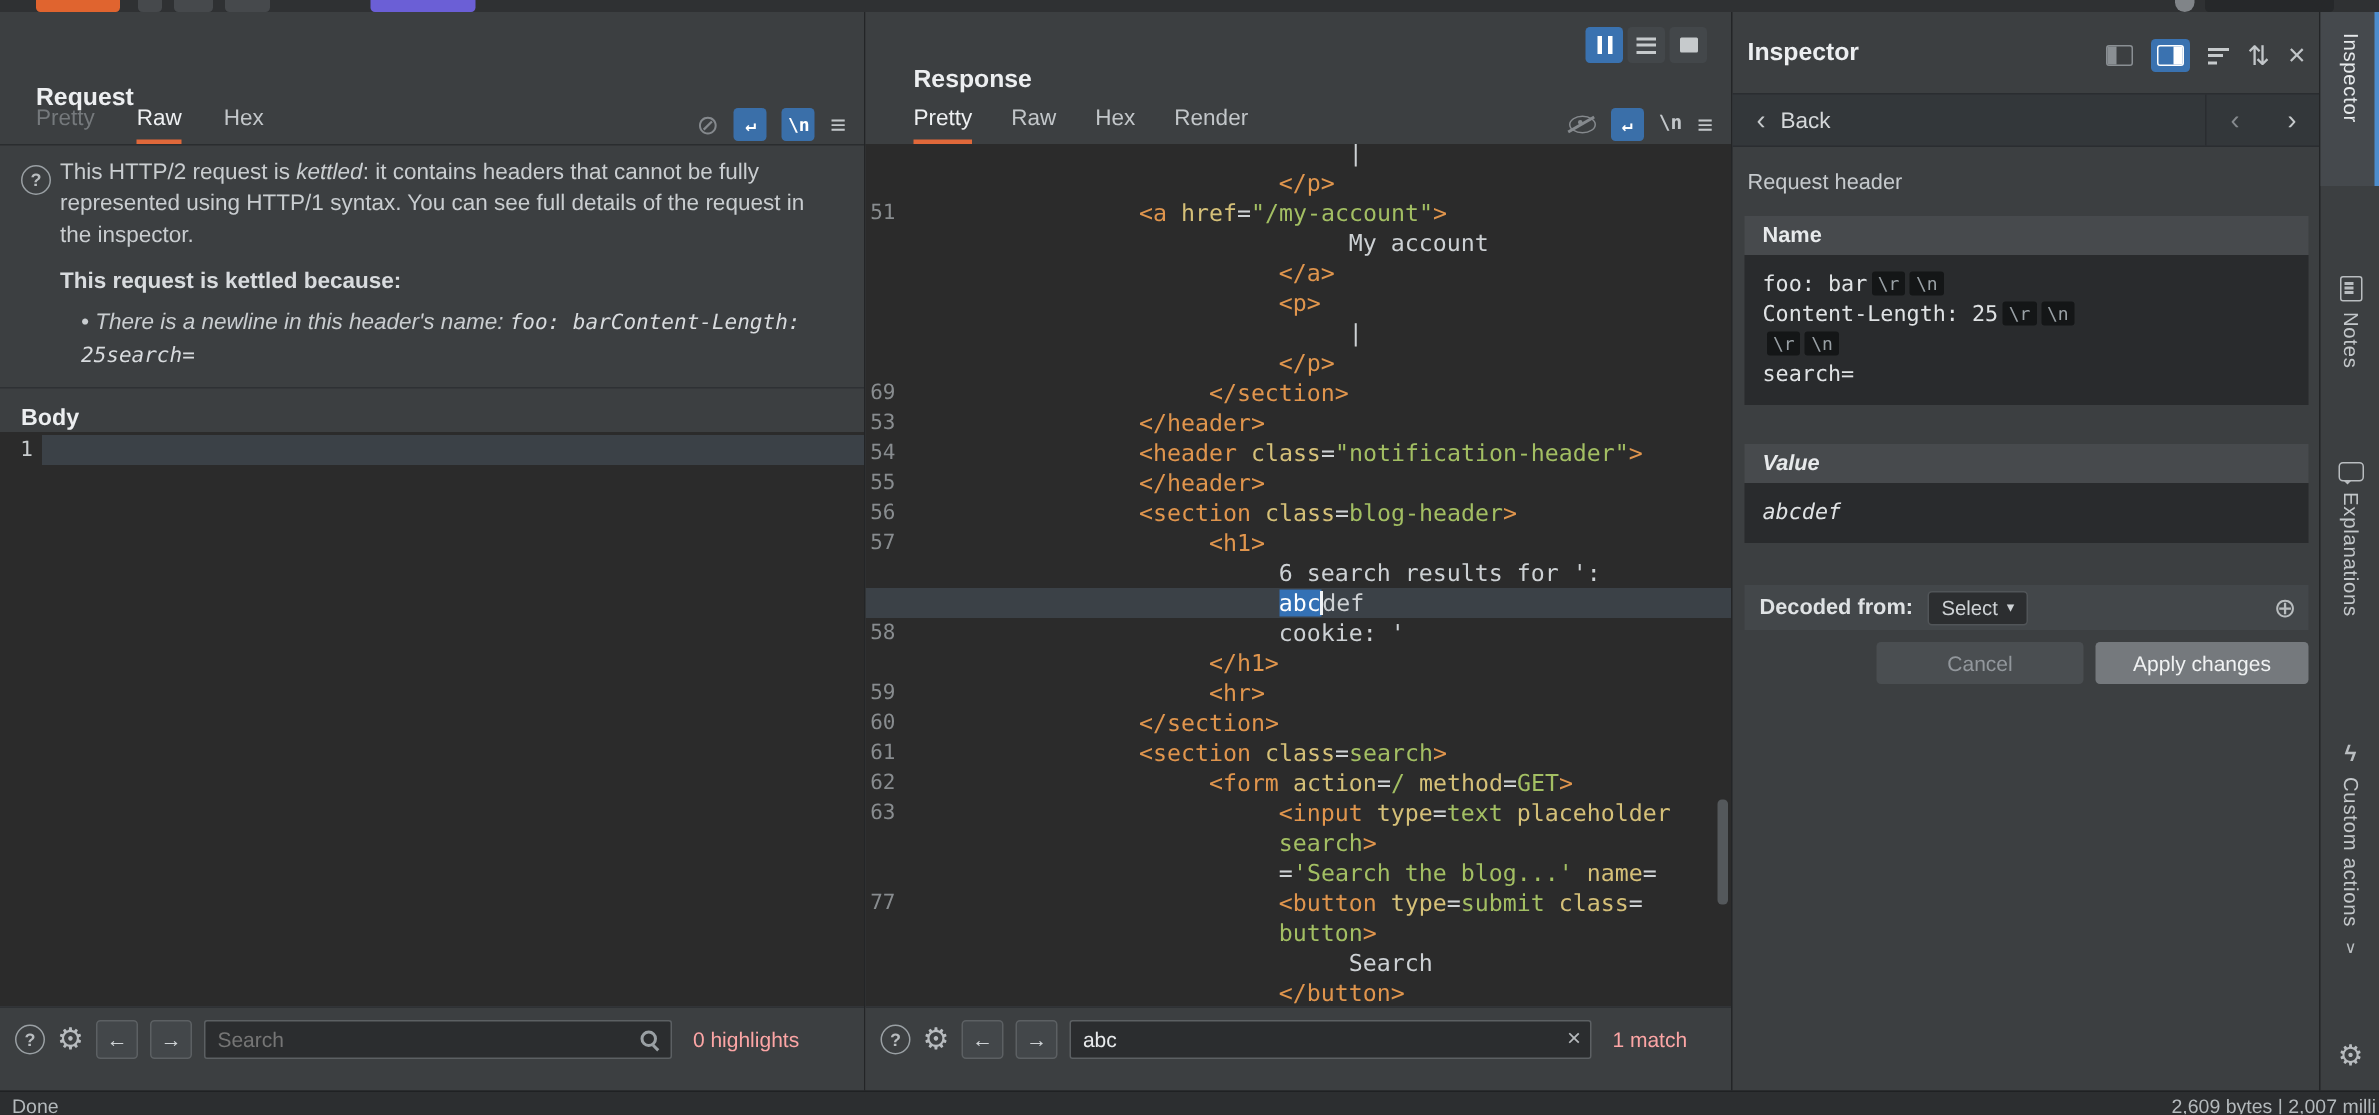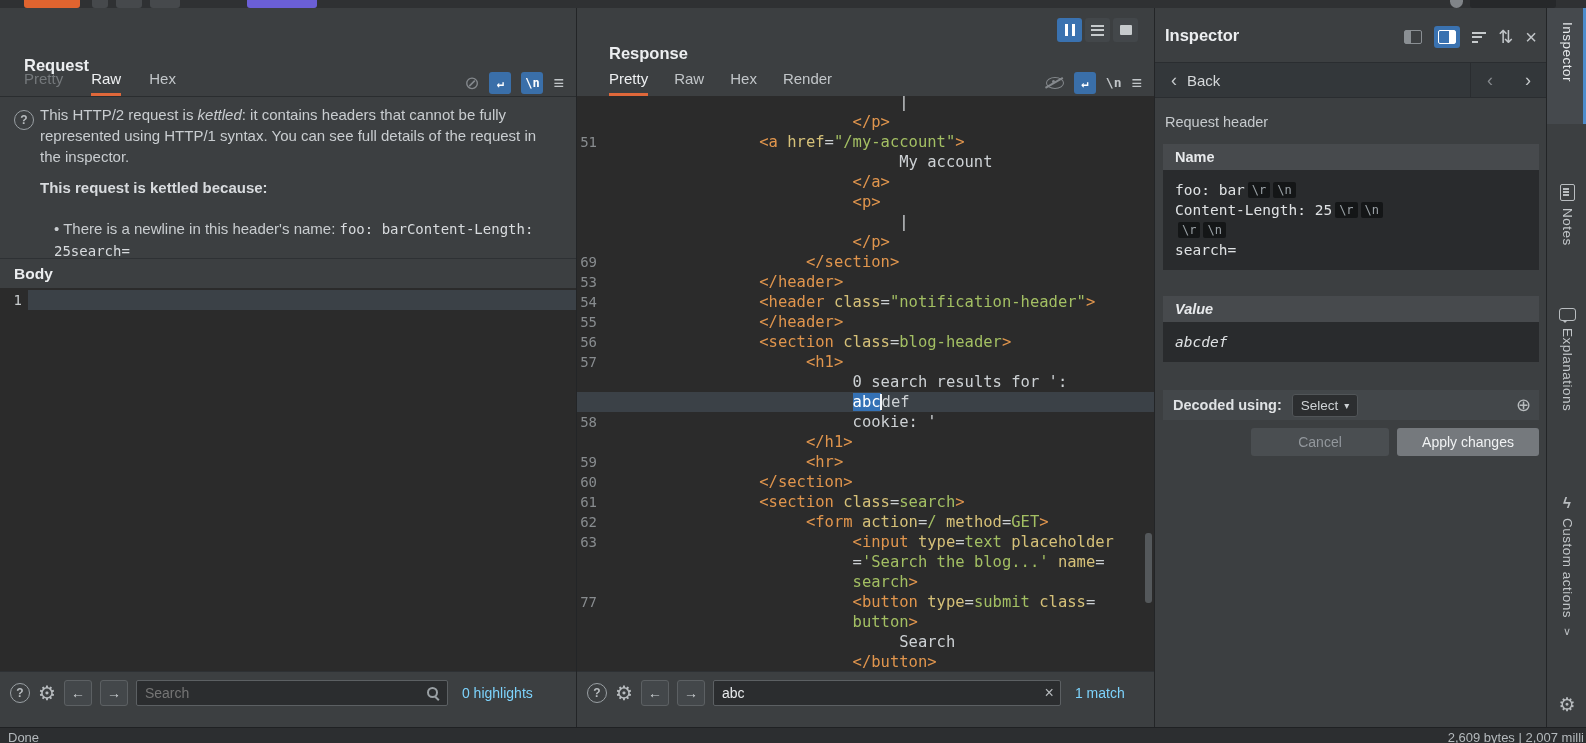--- a/index.html
+++ b/index.html
@@ -44,24 +44,24 @@
   .mag::after{content:"";position:absolute;left:10.5px;top:10.5px;width:5px;height:2px;background:#9aa0a4;transform:rotate(45deg);transform-origin:0 0;}
 
   
   .cq{width:18px;height:18px;border:1.5px solid #9aa0a4;border-radius:50%;display:flex;align-items:center;
       justify-content:center;font-size:12px;font-weight:bold;color:#b8bcbf;}
 
   
   .msg{position:absolute;left:40px;top:96px;width:512px;font-size:15px;line-height:21px;color:#c9cdd0;}
   .msg .b{font-weight:bold;color:#d8dbde;}
   .msg .code{font-family:"DejaVu Sans Mono",monospace;font-size:14px;color:#d8dbde;}
-  .bullet{padding-left:14px;margin-top:20px;}
+  .bullet{padding-left:14px;margin-top:6px;font-style:italic;}
 
   .section-hdr{position:absolute;left:0;right:0;height:30px;border-top:1px solid #2e3134;
-               display:flex;align-items:center;padding-left:14px;font-size:15.5px;font-weight:bold;color:#eceef0;box-sizing:border-box;}
+               display:flex;align-items:flex-end;padding-left:14px;font-size:15.5px;font-weight:bold;color:#eceef0;box-sizing:border-box;}
 
   
   .editor{position:absolute;left:0;right:0;background:#2b2b2b;overflow:hidden;}
   .crow{display:flex;height:20px;align-items:center;}
   .crow.hl{background:#3b4147;}
   .ln{width:20px;padding-right:6px;text-align:right;flex:none;color:#888c8f;
       font-family:"DejaVu Sans Mono",monospace;font-size:14px;}
   .crow pre{margin:0;font-family:"DejaVu Sans Mono",monospace;font-size:15.5px;line-height:20px;white-space:pre;}
   .c-g{color:#e0954d;} .c-a{color:#d5c078;} .c-v{color:#a3bf63;} .c-p{color:#cdd1d4;}
   .c-sel{background:#3471b5;color:#fff;}
@@ -72,21 +72,21 @@
   .body-line{flex:1;height:20px;background:#3b4147;}
 
   
   .bottombar{position:absolute;left:0;right:0;top:663px;height:56px;background:#3c3f41;border-top:1px solid #2e3134;box-sizing:border-box;}
   .bb-inner{display:flex;align-items:center;gap:8px;padding:8px 0 0 10px;}
   .sq-btn{width:26px;height:24px;background:#43474a;border:1px solid #5c6063;border-radius:3px;
           display:flex;align-items:center;justify-content:center;color:#ced2d5;font-size:14px;}
   .searchbox{display:flex;align-items:center;background:#2b2d2f;border:1px solid #5c6063;border-radius:2px;height:26px;box-sizing:border-box;padding-right:6px;}
   .searchbox input{background:none;border:none;outline:none;color:#e8eaec;font-size:14px;
                    font-family:"Liberation Sans",sans-serif;padding:0 8px;flex:1;min-width:0;}
-  .count{font-size:14px;color:#7dd3fc;margin-left:6px;}
+  .count{font-size:14px;color:#fca5a5;margin-left:6px;}
   .xicon{color:#b6babd;font-size:16px;line-height:16px;}
 
   
   .layout-btns{position:absolute;top:10px;right:16px;display:flex;gap:3px;}
   .lb{width:25px;height:24px;border-radius:3px;background:#43474a;display:flex;align-items:center;justify-content:center;}
   .lb.active{background:#3a72b0;}
   .colbars i{display:inline-block;width:3px;height:12px;background:#fff;margin:0 2px;}
   .rowbars i{display:block;width:13px;height:2px;background:#c6cacc;margin:2.5px 0;}
   .sqicon{width:12px;height:10px;background:#c6cacc;border-radius:1px;}
 
@@ -305,21 +305,21 @@
           <div class="crow">
             <span class="ln">56</span>
             <pre style="padding-left: 156.28px;"><span class="c-g">&lt;section </span><span class="c-a">class</span><span class="c-p">=</span><span class="c-v">blog-header</span><span class="c-g">&gt;</span></pre>
           </div>
           <div class="crow">
             <span class="ln">57</span>
             <pre style="padding-left: 202.93px;"><span class="c-g">&lt;h1&gt;</span></pre>
           </div>
           <div class="crow">
             <span class="ln"></span>
-            <pre style="padding-left: 249.58px;"><span class="c-p">0 search results for ':</span></pre>
+            <pre style="padding-left: 249.58px;"><span class="c-p">6 search results for ':</span></pre>
           </div>
           <div class="crow hl">
             <span class="ln"></span>
             <pre style="padding-left: 249.58px;"><span class="c-sel">abc</span><span class="caret"></span><span class="c-p">def</span></pre>
           </div>
           <div class="crow">
             <span class="ln">58</span>
             <pre style="padding-left: 249.58px;"><span class="c-p">cookie: '</span></pre>
           </div>
           <div class="crow">
@@ -341,25 +341,25 @@
           <div class="crow">
             <span class="ln">62</span>
             <pre style="padding-left: 202.93px;"><span class="c-g">&lt;form </span><span class="c-a">action</span><span class="c-p">=</span><span class="c-v">/ </span><span class="c-a">method</span><span class="c-p">=</span><span class="c-v">GET</span><span class="c-g">&gt;</span></pre>
           </div>
           <div class="crow">
             <span class="ln">63</span>
             <pre style="padding-left: 249.58px;"><span class="c-g">&lt;input </span><span class="c-a">type</span><span class="c-p">=</span><span class="c-v">text</span><span class="c-a"> placeholder</span></pre>
           </div>
           <div class="crow">
             <span class="ln"></span>
+            <pre style="padding-left: 249.58px;"><span class="c-v">search</span><span class="c-g">&gt;</span></pre>
+          </div>
+          <div class="crow">
+            <span class="ln"></span>
             <pre style="padding-left: 249.58px;"><span class="c-p">=</span><span class="c-v">'Search the blog...'</span><span class="c-a"> name</span><span class="c-p">=</span></pre>
-          </div>
-          <div class="crow">
-            <span class="ln"></span>
-            <pre style="padding-left: 249.58px;"><span class="c-v">search</span><span class="c-g">&gt;</span></pre>
           </div>
           <div class="crow">
             <span class="ln">77</span>
             <pre style="padding-left: 249.58px;"><span class="c-g">&lt;button </span><span class="c-a">type</span><span class="c-p">=</span><span class="c-v">submit</span><span class="c-a"> class</span><span class="c-p">=</span></pre>
           </div>
           <div class="crow">
             <span class="ln"></span>
             <pre style="padding-left: 249.58px;"><span class="c-v">button</span><span class="c-g">&gt;</span></pre>
           </div>
           <div class="crow">
@@ -426,21 +426,21 @@
           <div><span>search=</span></div>
         </div>
     </div>
 
     <div class="sec" style="top:288px;font-style:italic;">
       <div class="sec-head">Value</div>
       <div class="sec-body">abcdef</div>
     </div>
 
     <div class="decoded">
-      <span class="lbl">Decoded using:</span>
+      <span class="lbl">Decoded from:</span>
       <span class="selectbox">
         <span>Select</span>
         <span style="font-size:10px;">▾</span>
       </span>
       <span class="pluscircle">⊕</span>
     </div>
 
     <div class="btnrow">
       <span class="btn cancel">Cancel</span>
       <span class="btn apply">Apply changes</span>

